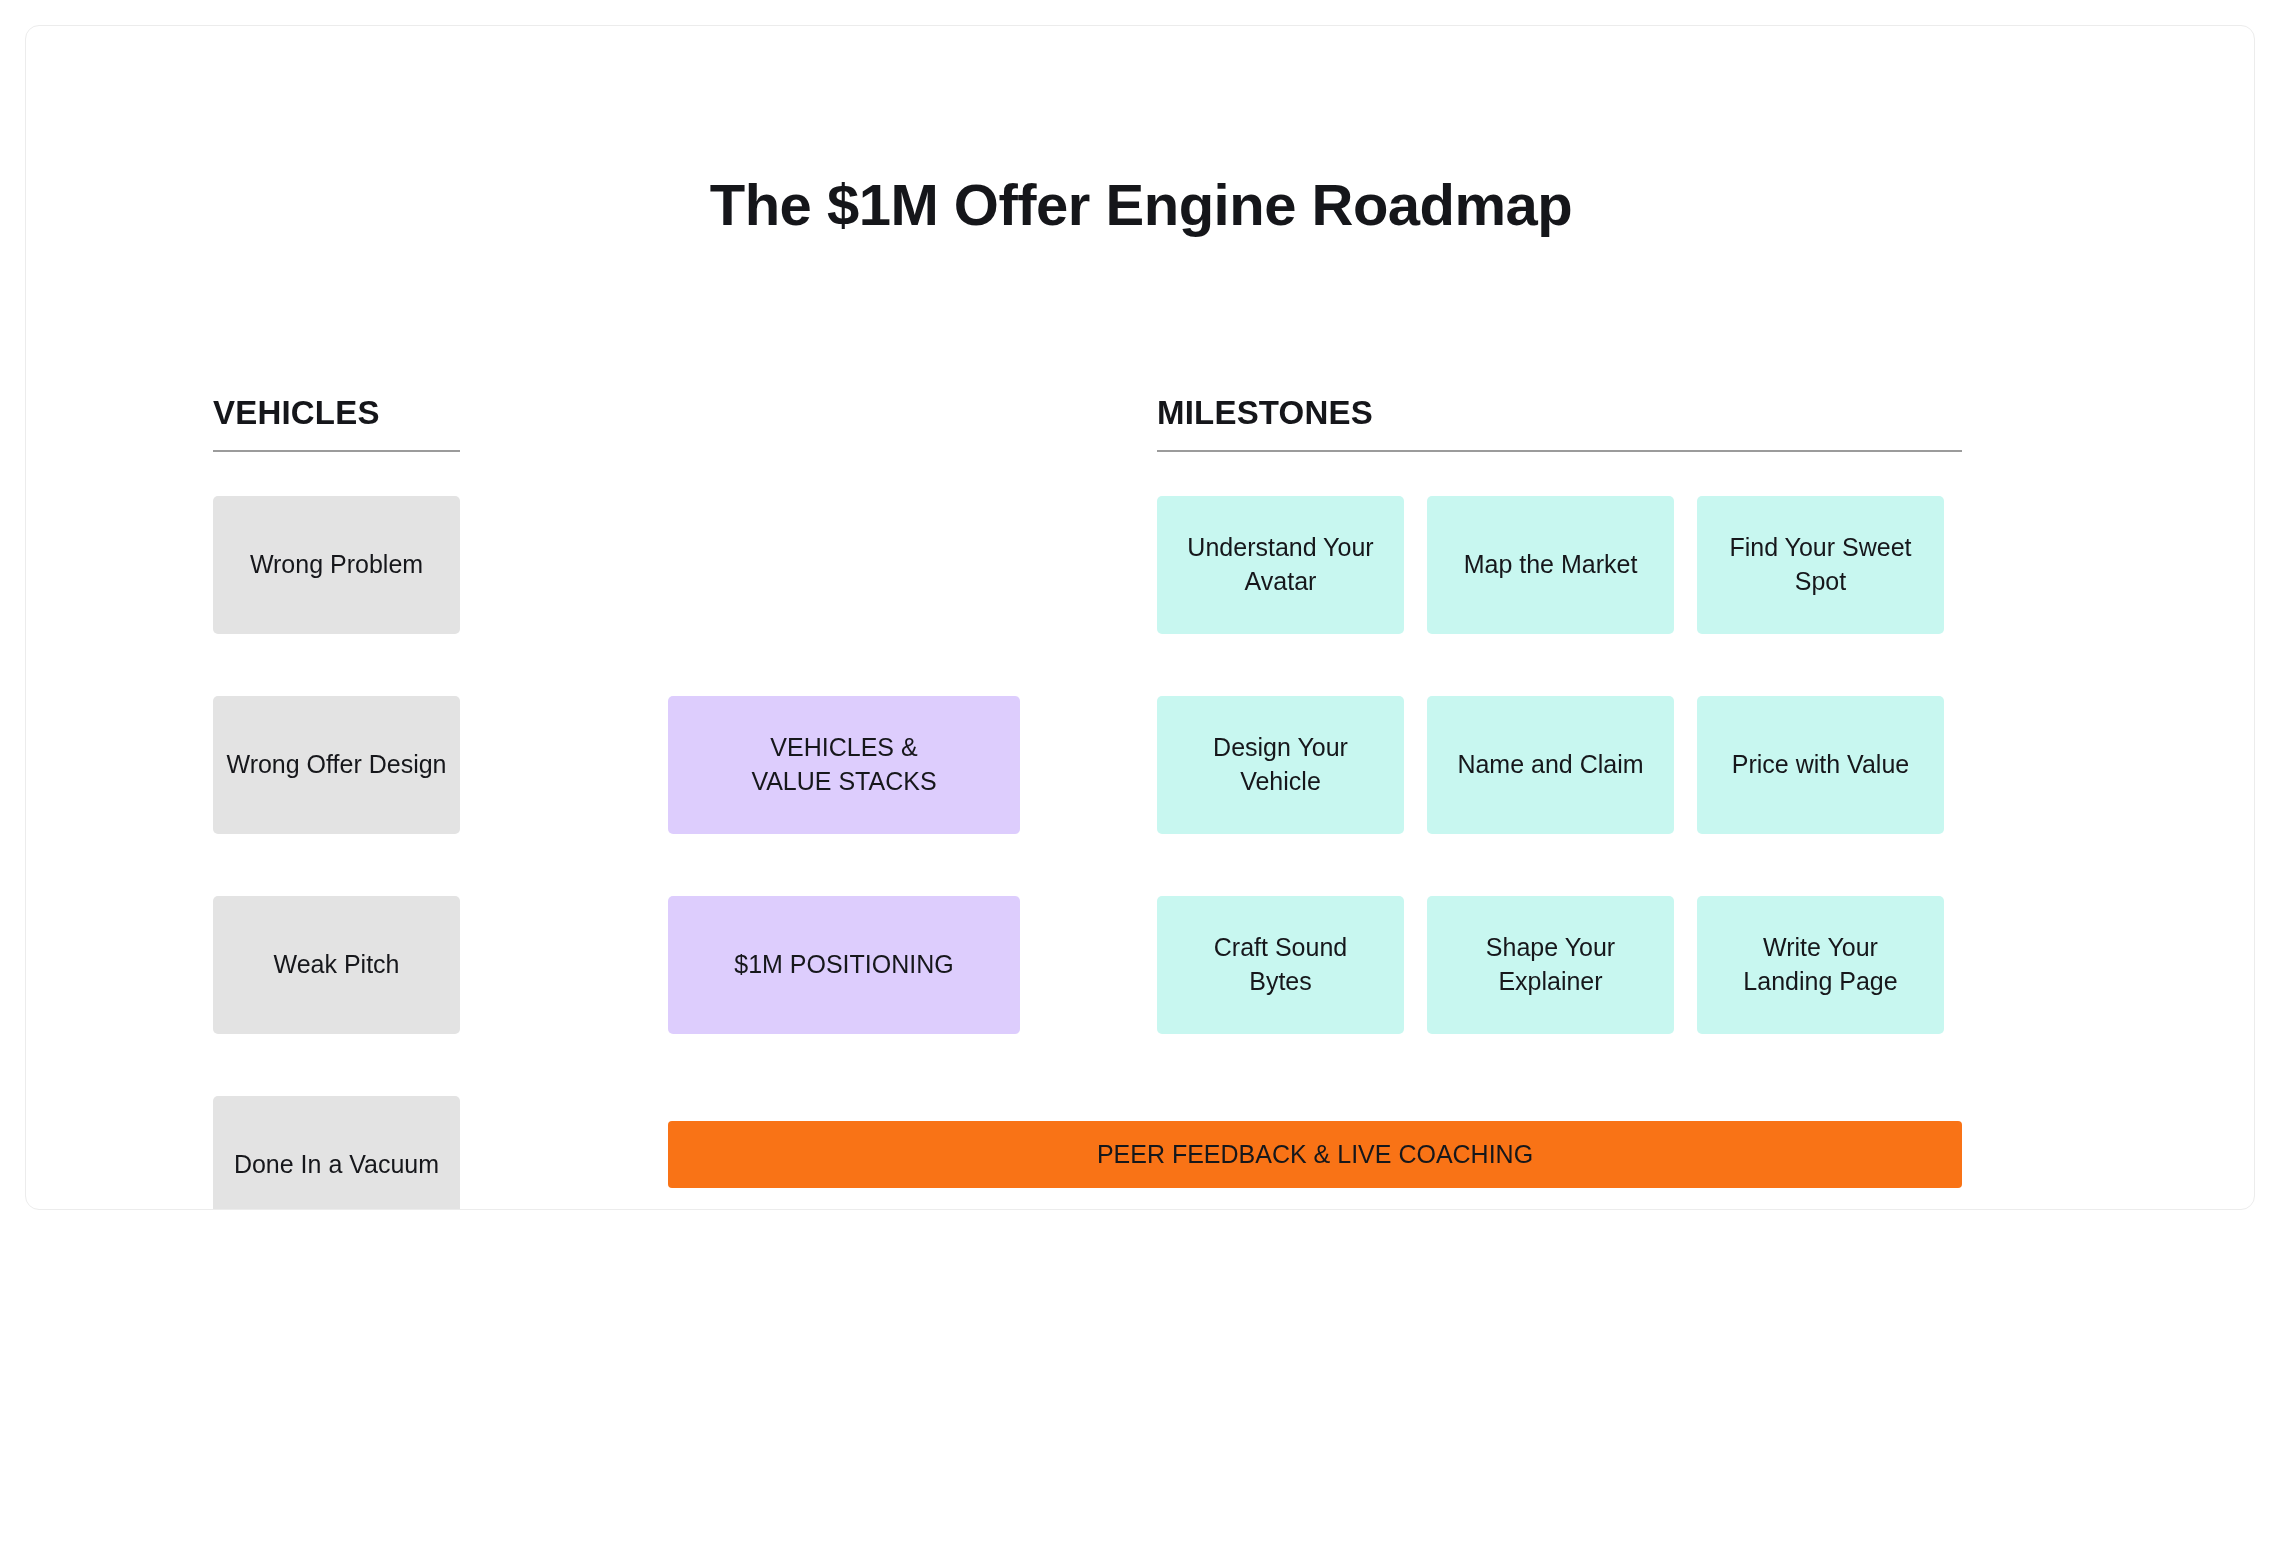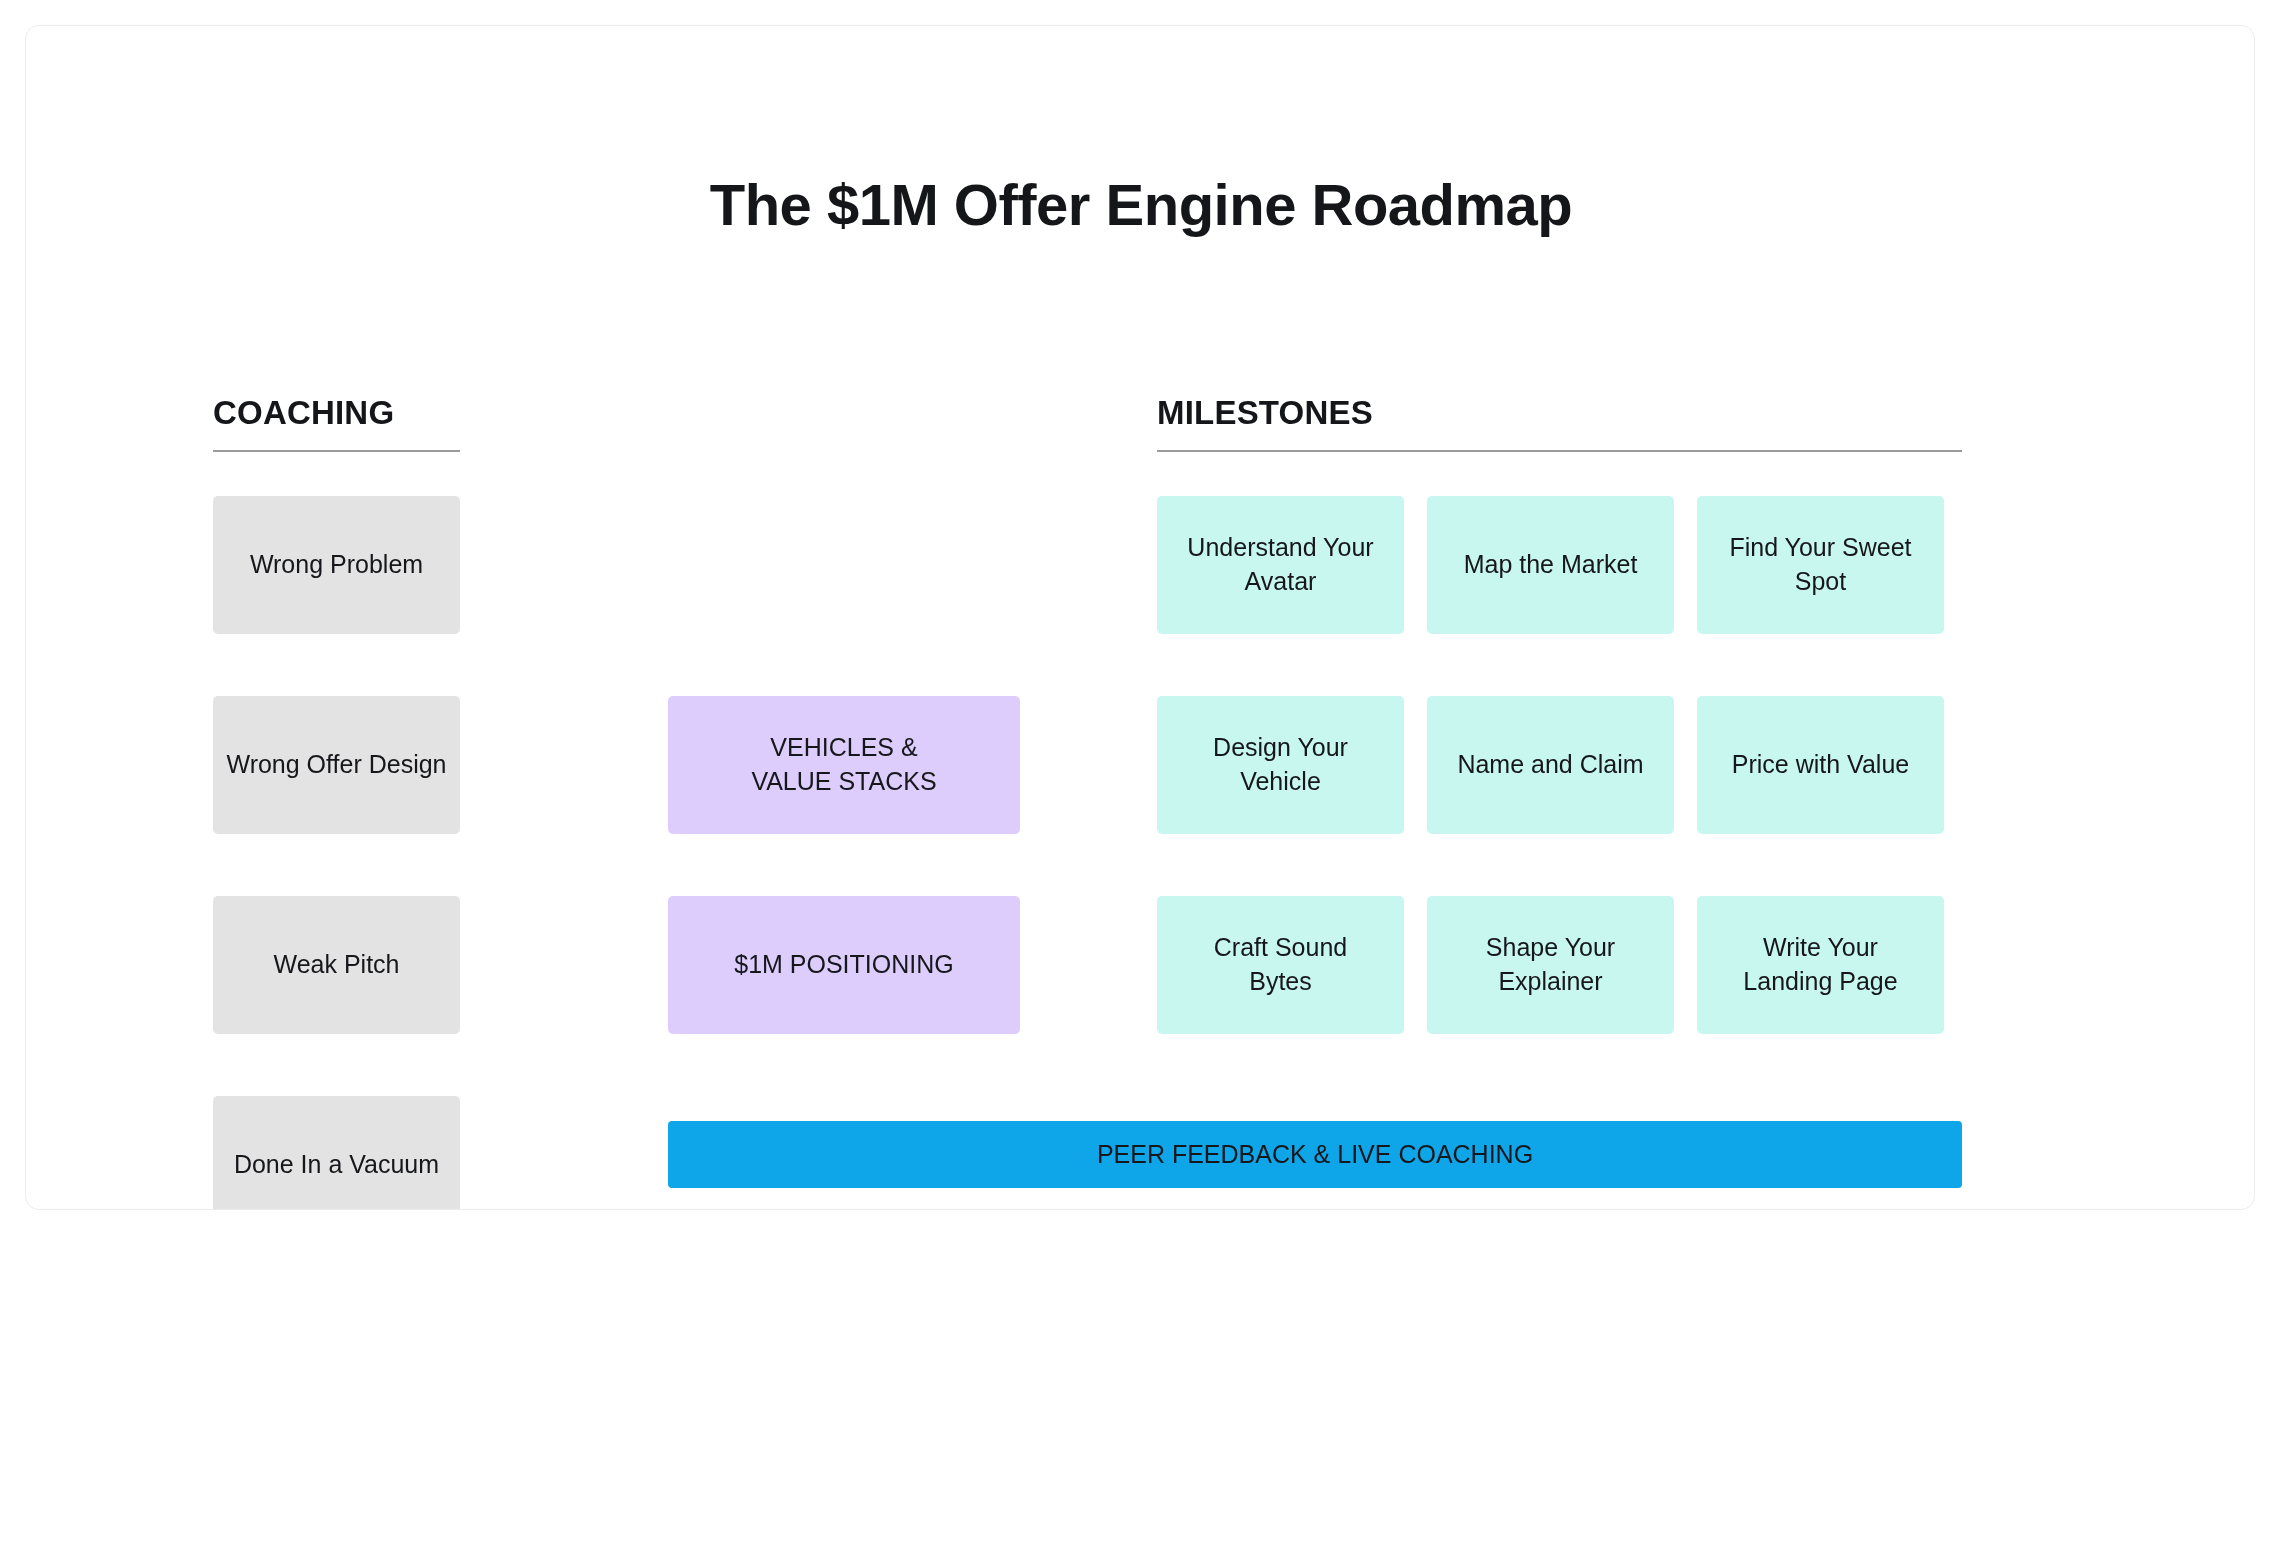--- a/index.html
+++ b/index.html
@@ -101,42 +101,42 @@
     background: #c8f7f0;
   }
   .ms-1 { left: 1131px; }
   .ms-2 { left: 1401px; }
   .ms-3 { left: 1671px; }
 
   .card-banner {
     left: 642px;
     width: 1294px;
     height: 67px;
-    background: #0ea5e9;
+    background: #f97316;
     border-radius: 4px;
   }
 
   
   .row-1 .card { height: 138px; }
   .row-2 { top: 200px; }
   .row-3 { top: 400px; }
   .row-4 { top: 600px; }
 
   .row-4 .card-obstacle { height: 138px; }
   .row-4 .card-banner { top: 25px; }
 </style>
 </head>
 <body>
 
 <div class="page-canvas">
 
   <div class="board-title">The $1M Offer Engine Roadmap</div>
 
   <div class="col-obstacles">
-    <div class="col-header">COACHING</div>
+    <div class="col-header">VEHICLES</div>
     <div class="col-rule"></div>
   </div>
 
 
   <div class="col-milestones">
     <div class="col-header">MILESTONES</div>
     <div class="col-rule"></div>
   </div>
 
   <div class="rows">

